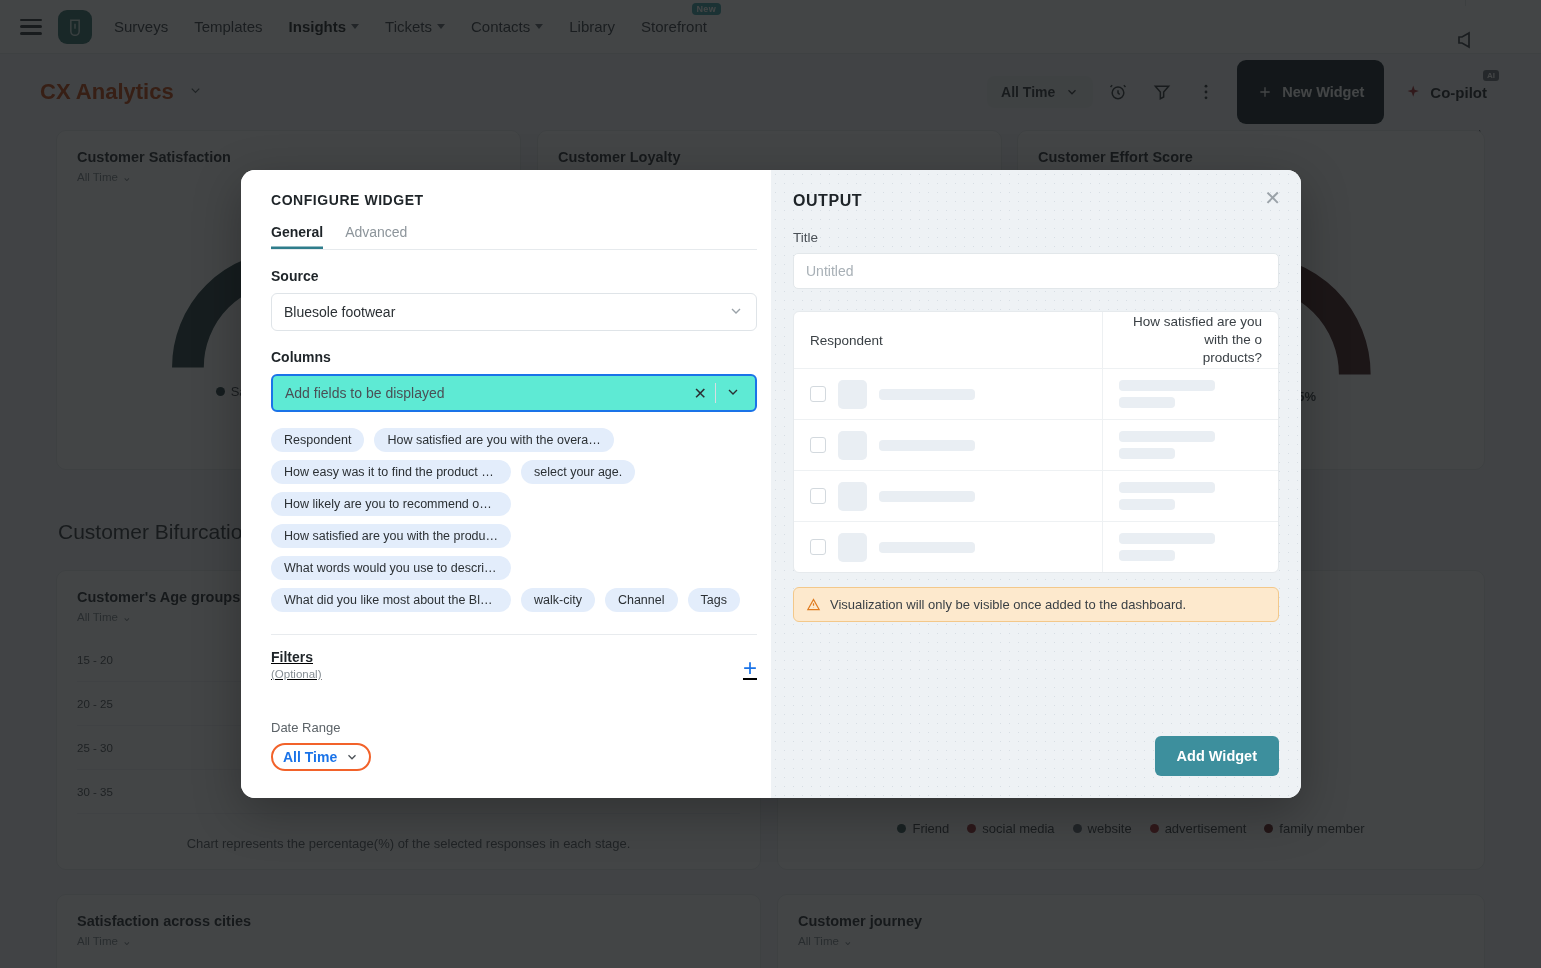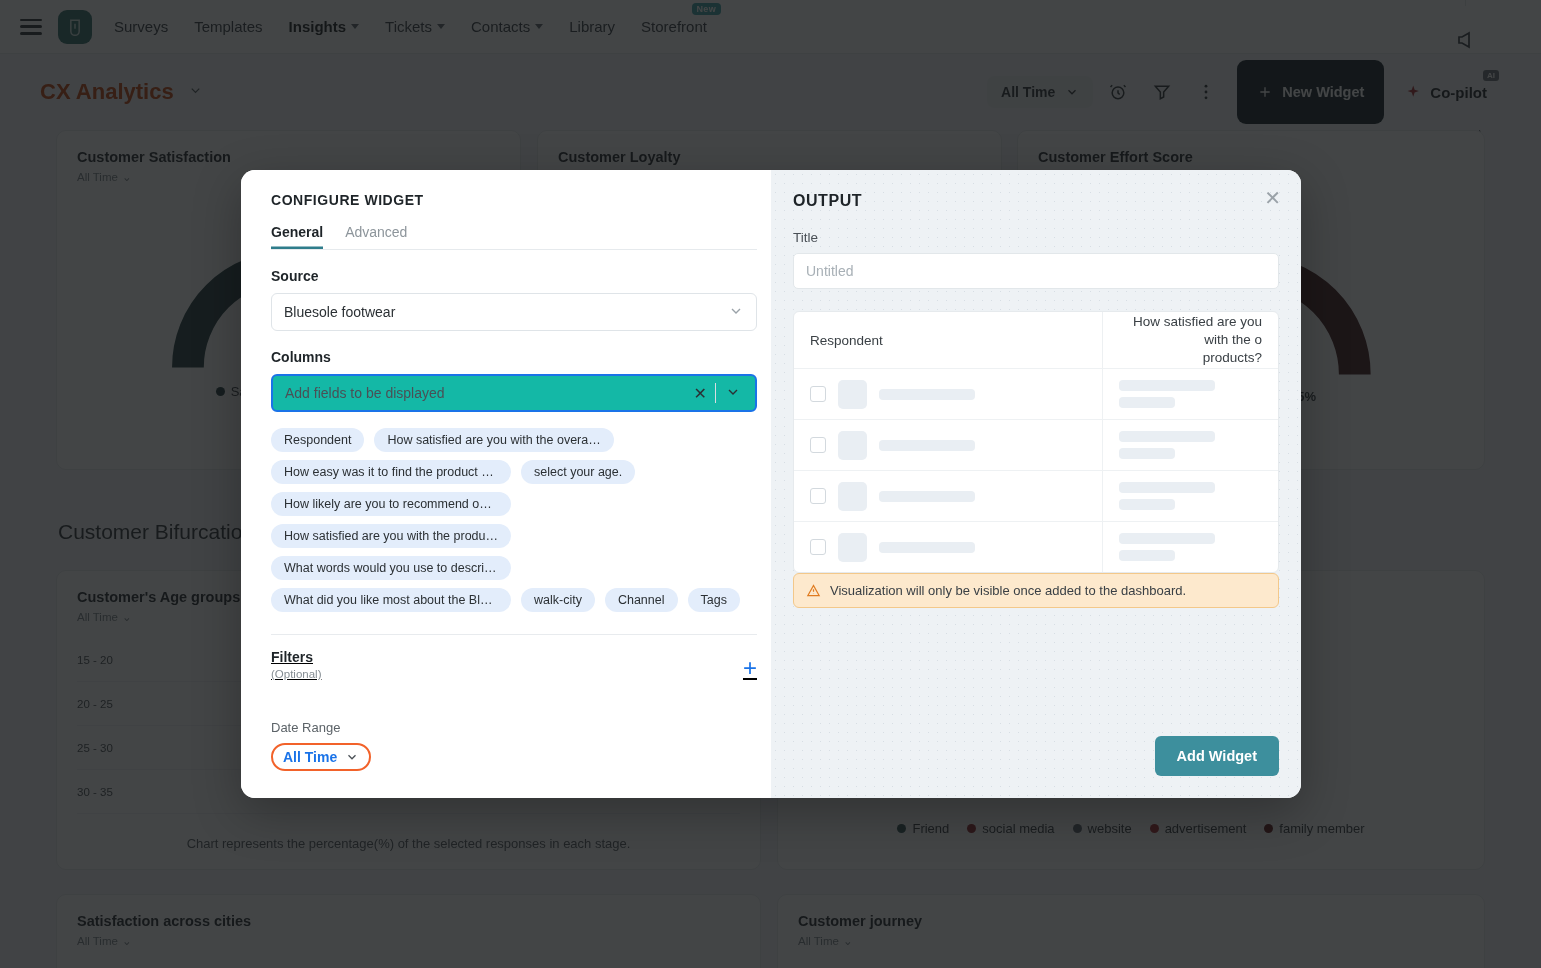--- a/index.html
+++ b/index.html
@@ -162,21 +162,21 @@
   .field-label { font-size: 14px; font-weight: bold; color: #1e2428; margin-bottom: 9px; }
   .select-box {
     height: 38px; border: 1px solid #dfe4e8; border-radius: 6px;
     display: flex; align-items: center; padding: 0 12px;
     font-size: 14px; color: #2b3034; cursor: pointer;
   }
   .select-box .chev { margin-left: auto; color: #9aa2a8; }
   .multiselect {
     height: 38px; border: 2px solid #1a73e8; border-radius: 6px;
     display: flex; align-items: center; padding: 0 10px 0 12px;
-    font-size: 14px; color: #4a5056; background: #14b8a6;
+    font-size: 14px; color: #4a5056; background: #5eead4;
   }
   .ms-placeholder { flex: 1; color: #4a5056; }
   .ms-clear { font-size: 16px; color: #2b3034; cursor: pointer; padding: 0 8px; font-weight: 500; }
   .ms-sep { width: 1px; height: 20px; background: #d8dde1; }
   .ms-chev { padding: 0 4px 0 9px; color: #2b3034; cursor: pointer; }
   .chips { display: flex; flex-wrap: wrap; gap: 8px 10px; margin-top: 16px; }
   .chip {
     background: #e3edfb; color: #2b3034; font-size: 12.5px;
     border-radius: 14px; padding: 5px 13px; white-space: nowrap;
     max-width: 240px; overflow: hidden; text-overflow: ellipsis; cursor: pointer;
@@ -228,21 +228,21 @@
   }
   .pv-row { display: flex; height: 51px; border-top: 1px solid #eef1f3; }
   .pv-cell { display: flex; align-items: center; padding: 0 16px; }
   .pv-cell.c1 { width: 308px; gap: 12px; }
   .pv-cell.c2 { flex: 1; border-left: 1px solid #eef1f3;
     flex-direction: column; align-items: flex-start; justify-content: center; gap: 6px; }
   .sk-check { width: 16px; height: 16px; border: 1.5px solid #d3d9de; border-radius: 3px; }
   .sk-square { width: 29px; height: 29px; border-radius: 5px; background: #e9eef3; }
   .sk-bar { height: 11px; border-radius: 4px; background: #e9eef3; }
   .warn-bar {
-    background: #fde9cd; border: 1px solid #f3c88a;
+    margin-top: 14px; background: #fde9cd; border: 1px solid #f3c88a;
     border-radius: 6px; padding: 9px 12px; display: flex; align-items: center;
     gap: 9px; font-size: 13px; color: #3a4045;
   }
   .btn-add-widget {
     position: absolute; right: 22px; bottom: 22px;
     background: #3d8f9d; color: #ffffff; font-size: 14.5px; font-weight: bold;
     padding: 12px 22px; border-radius: 6px; cursor: pointer;
   }
 </style>
 </head>

